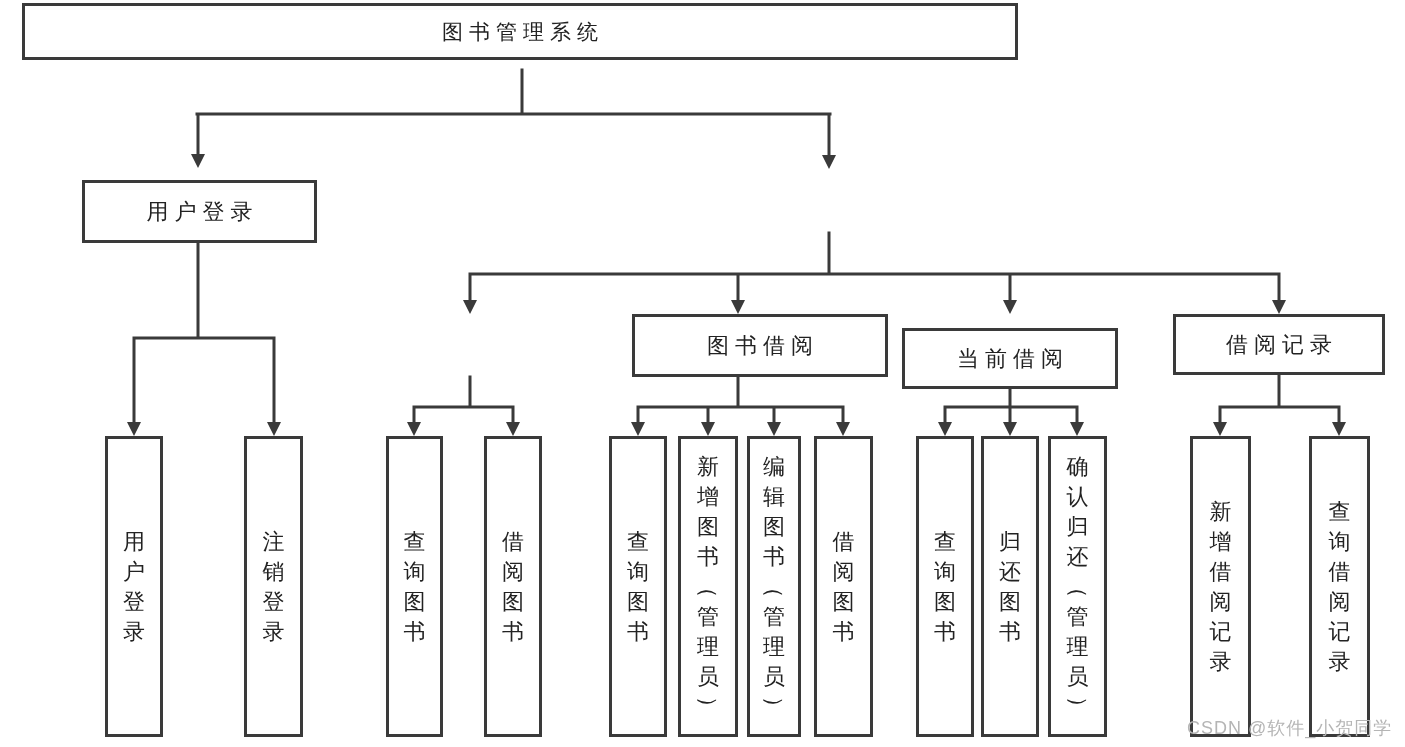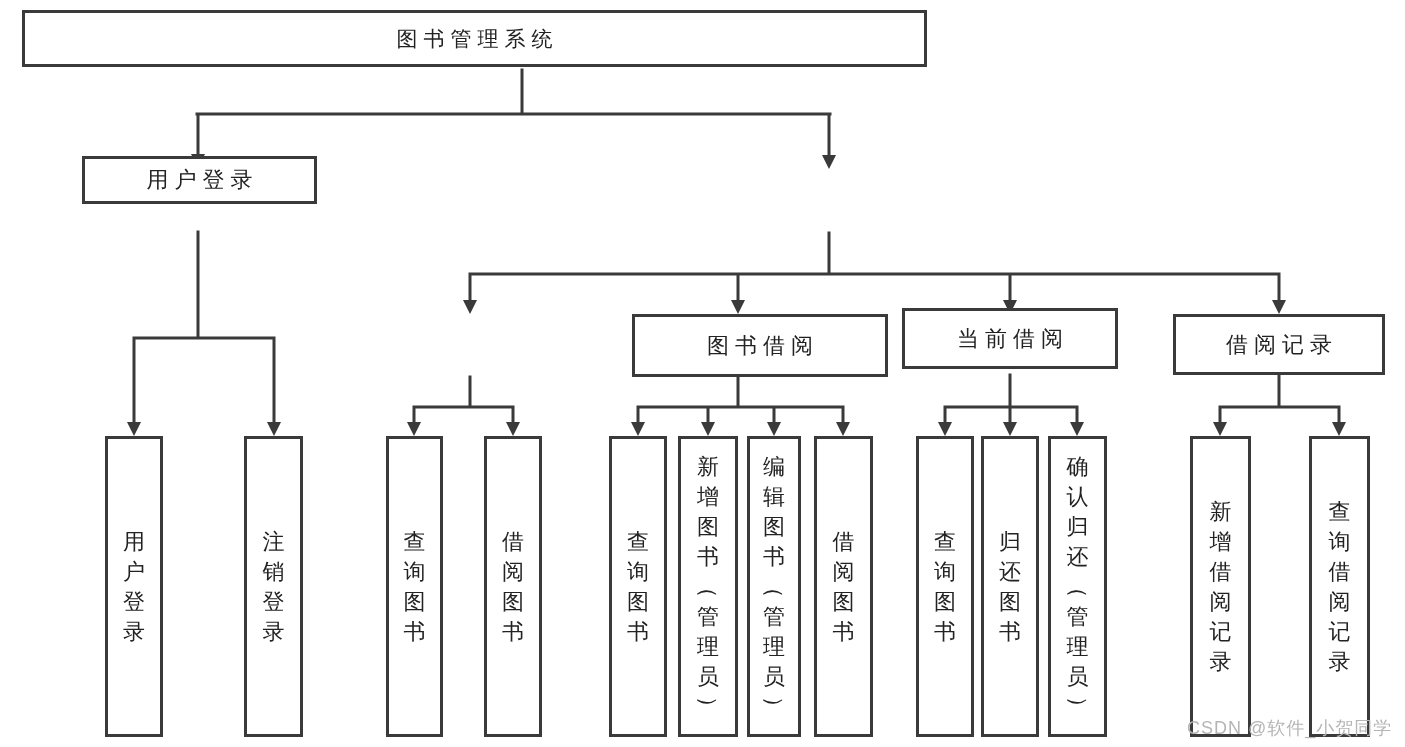--- a/index.html
+++ b/index.html
@@ -56,32 +56,32 @@
       M463 300 L477 300 L470 314 Z  M731 300 L745 300 L738 314 Z
       M1003 300 L1017 300 L1010 314 Z  M1272 300 L1286 300 L1279 314 Z
       M407 422 L421 422 L414 436 Z  M506 422 L520 422 L513 436 Z
       M631 422 L645 422 L638 436 Z  M701 422 L715 422 L708 436 Z
       M767 422 L781 422 L774 436 Z  M836 422 L850 422 L843 436 Z
       M938 422 L952 422 L945 436 Z  M1003 422 L1017 422 L1010 436 Z
       M1070 422 L1084 422 L1077 436 Z
       M1213 422 L1227 422 L1220 436 Z  M1332 422 L1346 422 L1339 436 Z"></path>
   </svg>
 
-  <div class="node root" style="left:22px;top:10px;width:905px;height:57px">
+  <div class="node root" style="left:22px;top:3px;width:996px;height:57px">
     <span class="hlabel">图书管理系统</span>
   </div>
 
-  <div class="node" style="left:82px;top:156px;width:235px;height:48px">
+  <div class="node" style="left:82px;top:180px;width:235px;height:63px">
     <span class="hlabel">用户登录</span>
   </div>
 
   <div class="node" style="left:632px;top:314px;width:256px;height:63px">
     <span class="hlabel">图书借阅</span>
   </div>
-  <div class="node" style="left:902px;top:308px;width:216px;height:61px">
+  <div class="node" style="left:902px;top:328px;width:216px;height:61px">
     <span class="hlabel">当前借阅</span>
   </div>
   <div class="node" style="left:1173px;top:314px;width:212px;height:61px">
     <span class="hlabel">借阅记录</span>
   </div>
 
   <div class="node leaf" style="left:105px;top:436px;width:58px;height:301px">
     <div class="vtext">
         <span class="vchar">用</span>
         <span class="vchar">户</span>

